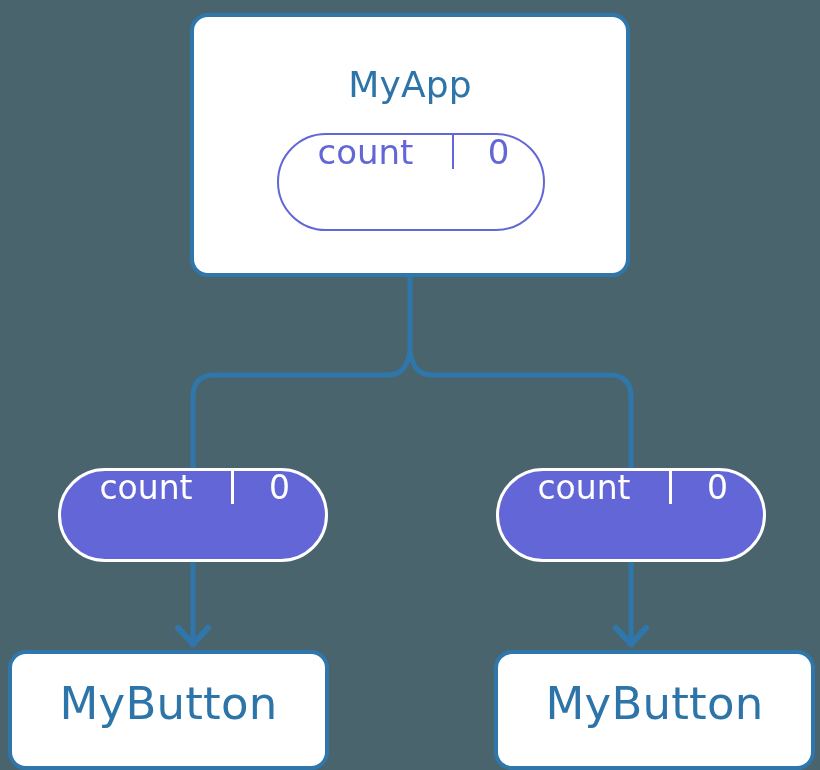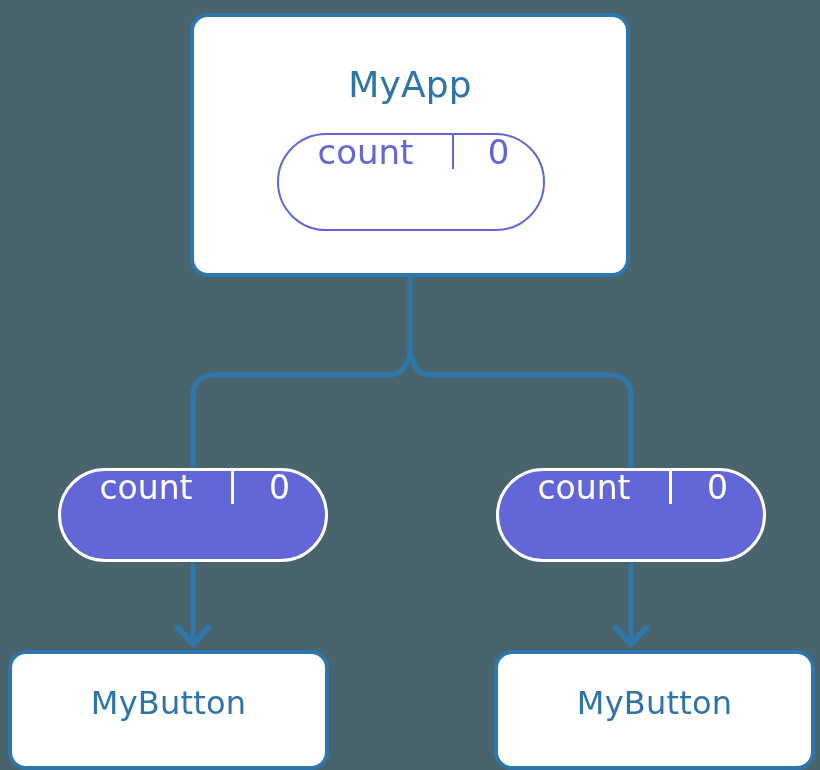--- a/index.html
+++ b/index.html
@@ -57,21 +57,21 @@
   }
 
   .leaf-box {
     top: 650px;
     height: 120px;
     justify-content: center;
     padding-bottom: 14px;
   }
   #leaf-box-left  { left: 8px;   width: 321px; }
   #leaf-box-right { left: 494px; width: 321px; }
-  .leaf-box .comp-title { font-size: 32px; }
+  .leaf-box .comp-title { font-size: 45px; }
 
   
   .pill {
     position: absolute;
     box-sizing: border-box;
     display: flex;
     align-items: flex-start;
     border-radius: 999px;
     overflow: hidden;
   }

